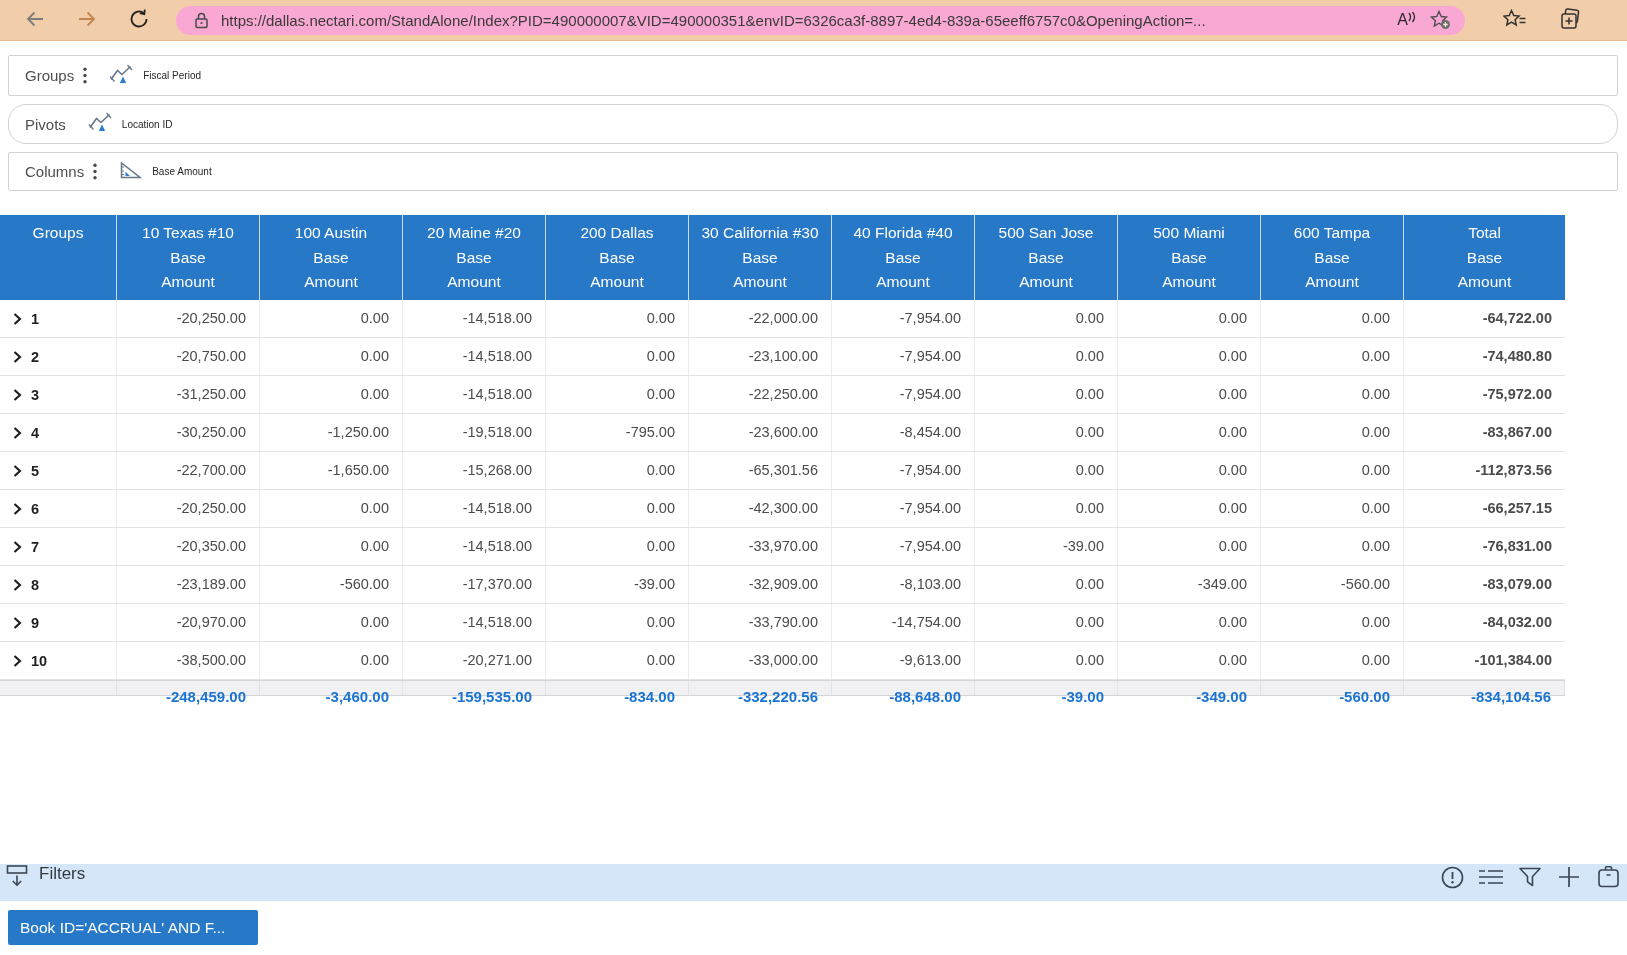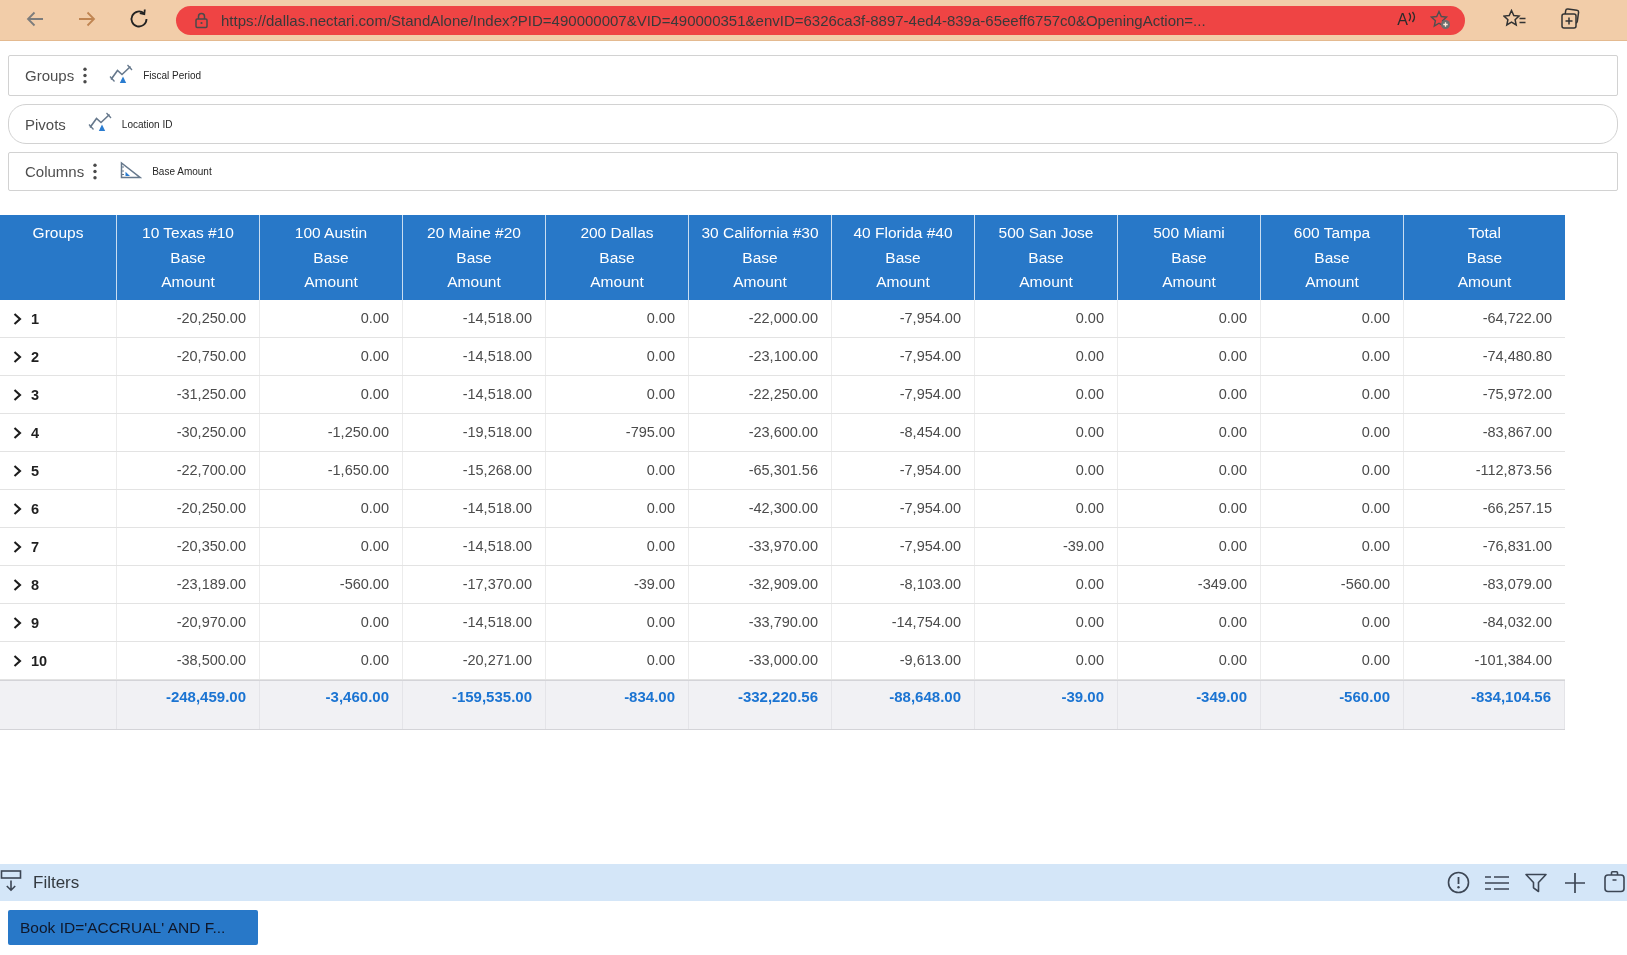--- a/index.html
+++ b/index.html
@@ -8,21 +8,21 @@
 
   
   #chrome { position:absolute; left:0; top:0; width:1627px; height:41px;
             background:#f2cda9; border-bottom:1px solid #e2b audio; border-bottom:1px solid #e4ba90; }
   .navbtn { position:absolute; top:8px; width:26px; height:26px; display:flex;
             align-items:center; justify-content:center; cursor:pointer; }
   #back-btn    { left:22px; }
   #forward-btn { left:74px; }
   #refresh-btn { left:126px; }
   #url-pill { position:absolute; left:176px; top:6px; width:1289px; height:29px;
-              background:#ef4444; border-radius:15px; display:flex; align-items:center;
+              background:#f9a8d4; border-radius:15px; display:flex; align-items:center;
               padding:0 14px 1px 18px;justify-content:center; }
   #url-text { flex:1; font-size:15px; color:#3a3a3a; white-space:nowrap; overflow:hidden; }
   .pill-icon { flex:0 0 auto; margin-left:14px; display:flex; align-items:center; cursor:pointer; }
   .chrome-right-icon { position:absolute; top:9px; width:24px; height:24px; display:flex;
                        align-items:center; justify-content:center; cursor:pointer; }
   #favorites-bar-btn { left:1503px; }
   #collections-btn   { left:1558px; }
   #read-aloud { font-size:15px; color:#2b2b2b; display:flex; align-items:flex-start; }
   #read-aloud .aletter { font-size:16px; font-weight:400; }
 
@@ -44,41 +44,41 @@
   .th { height:85px; background:#2878c8; color:#ffffff; font-size:15.5px;
         display:flex; flex-direction:column; justify-content:space-between; align-items:center;
         padding:9px 2px; border-right:1px solid rgba(255,255,255,.75); cursor:pointer; }
   .th:last-child { border-right:none; }
   .th { width:143px; }
   .th-corner { width:117px; justify-content:flex-start; }
   .th-total  { width:161px; }
   .th-line { white-space:nowrap; }
   .tr { display:flex; height:38px; border-bottom:1px solid #e3e3e3; background:#fff; }
   .td { border-right:1px solid #ececec; }
-  .td:last-child { border-right:none; }
+  .td:last-child { border-right:none;font-weight:bold; }
   .td-group { width:117px; display:flex; align-items:center; gap:9px; padding-left:13px; }
   .gnum { font-size:14.5px; font-weight:bold; color:#1f1f1f; }
   .chev { flex:0 0 auto; cursor:pointer; }
   .td-num { width:143px; text-align:right; padding-right:13px; line-height:37px;
             font-size:14.5px; color:#4b4b4b; }
   .td-num.td-total { width:161px; }
-  #totalrow { display:flex; height:50px; background:#f1f1f4; border-top:1px solid #d4d4d8;
+  #totalrow { display:flex; height:16px; background:#f1f1f4; border-top:1px solid #d4d4d8;
               border-bottom:1px solid #d4d4d8; }
   #totalrow .td-num { line-height:31px; color:#1b74d2; font-weight:bold; font-size:15px;
                       border-right:1px solid #e4e4e8; }
   #totalrow .td-group { border-right:1px solid #e4e4e8; }
 
   
   #filters-bar { position:absolute; left:0; top:864px; width:1627px; height:37px;
-                 background:#d4e6f8; display:flex; align-items:center; padding:0 0; }
+                 background:#d4e6f8; display:flex; align-items:flex-start; padding:0 6px; }
   #filters-title { font-size:17px; color:#333a40; margin-left:11px; }
   #filters-icons { margin-left:auto; display:flex; align-items:center; gap:13px; }
   .fbtn { width:26px; height:26px; display:flex; align-items:center; justify-content:center; cursor:pointer; }
   #filter-chip { position:absolute; left:8px; top:910px; width:250px; height:35px;
-                 background:#2878c8; border-radius:2px; color:#0f172a; font-size:15.5px;
+                 background:#2878c8; border-radius:2px; color:#ffffff; font-size:15.5px;
                  display:flex; align-items:center; padding-left:12px; cursor:pointer;
                  white-space:nowrap; }
 </style>
 </head>
 <body>
 
 <div id="chrome">
   <div class="navbtn" id="back-btn">
     <span>
       <svg width="22" height="22" viewBox="0 0 22 22">

